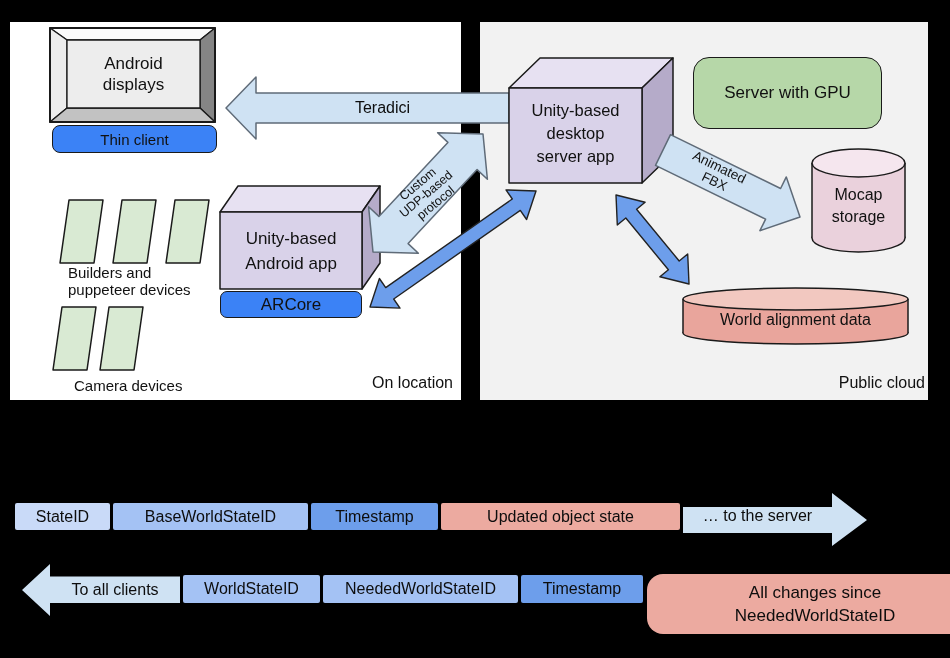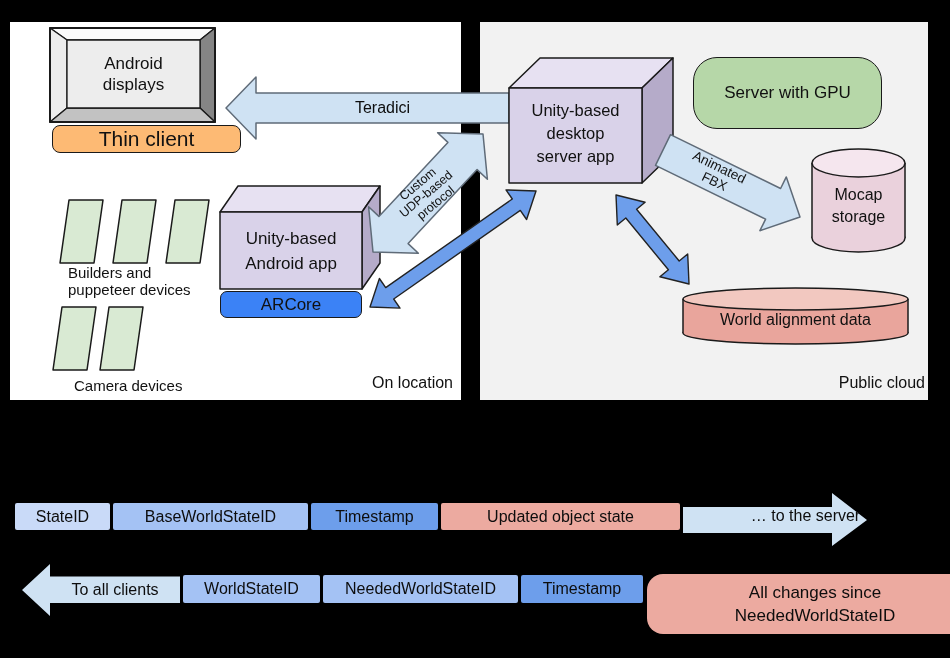--- a/index.html
+++ b/index.html
@@ -95,52 +95,52 @@
       <line x1="908" y1="299" x2="908" y2="333"></line>
       <ellipse cx="795.5" cy="299" rx="112.5" ry="11" fill="#f2c8c0"></ellipse>
     </g>
 
     <polygon points="683,507 832,507 832,493 867,520 832,546 832,533 683,533" fill="#cfe2f3"></polygon>
     <polygon points="22,590 50,564 50,576.5 180,576.5 180,603 50,603 50,616" fill="#cfe2f3"></polygon>
   </svg>
 
   <div class="lbl" style="left:60px;top:53px;width:147px;font-size:17px;line-height:21px;">Android
 displays</div>
-  <div class="box" style="left:52px;top:125px;width:189px;height:28px;background:#fdba74;border-radius:8px;font-size:21px;">
+  <div class="box" style="left:52px;top:125px;width:165px;height:28px;background:#3b82f6;border-radius:8px;font-size:15px;">
     <span>Thin client</span>
   </div>
   <div class="arrowtext" style="left:256px;top:92px;width:253px;height:31px;">
     <span>Teradici</span>
   </div>
   <div class="lbl" style="left:68px;top:264px;width:160px;font-size:15px;line-height:17px;text-align:left;">Builders and
 puppeteer devices</div>
   <div class="lbl" style="left:74px;top:377px;width:130px;font-size:15px;text-align:left;">Camera devices</div>
   <div class="lbl" style="left:333px;top:373px;width:120px;font-size:16px;text-align:right;">On location</div>
   <div class="lbl" style="left:220px;top:226px;width:142px;font-size:17px;line-height:25px;">Unity-based
 Android app</div>
   <div class="box" style="left:220px;top:291px;width:142px;height:27px;background:#3b82f6;border-radius:7px;font-size:17px;">
     <span>ARCore</span>
   </div>
 
   <div class="lbl" style="left:509px;top:99px;width:133px;font-size:16.5px;line-height:23px;">Unity-based
 desktop
 server app</div>
-  <div class="box" style="left:693px;top:57px;width:189px;height:72px;background:#b6d7a8;border-radius:24px;font-size:17px;">
+  <div class="box" style="left:693px;top:57px;width:189px;height:72px;background:#b6d7a8;border-radius:16px;font-size:17px;">
     <span>Server with GPU</span>
   </div>
   <div class="lbl" style="left:812px;top:184px;width:93px;font-size:16px;line-height:22px;">Mocap
 storage</div>
   <div class="lbl" style="left:683px;top:310px;width:225px;font-size:16px;">World alignment data</div>
   <div class="lbl" style="left:805px;top:373px;width:120px;font-size:16px;text-align:right;">Public cloud</div>
 
   <div class="chip" style="left:15px;top:503px;width:95px;height:27px;background:#c9daf8;">StateID</div>
   <div class="chip" style="left:113px;top:503px;width:195px;height:27px;background:#a4c2f4;">BaseWorldStateID</div>
   <div class="chip" style="left:311px;top:503px;width:127px;height:27px;background:#6d9eeb;">Timestamp</div>
   <div class="chip" style="left:441px;top:503px;width:239px;height:27px;background:#ecaaa0;">Updated object state</div>
-  <div class="arrowtext" style="left:683px;top:507px;width:149px;height:18px;margin-left:48px;">
+  <div class="arrowtext" style="left:683px;top:507px;width:149px;height:18px;">
     <span>… to the server</span>
   </div>
 
   <div class="arrowtext" style="left:50px;top:577px;width:130px;height:26px;">
     <span>To all clients</span>
   </div>
   <div class="chip" style="left:183px;top:575px;width:137px;height:28px;background:#a4c2f4;">WorldStateID</div>
   <div class="chip" style="left:323px;top:575px;width:195px;height:28px;background:#a4c2f4;">NeededWorldStateID</div>
   <div class="chip" style="left:521px;top:575px;width:122px;height:28px;background:#6d9eeb;">Timestamp</div>
   <div class="chip" style="left:647px;top:574px;width:336px;height:60px;background:#ecaaa0;border-radius:16px;font-size:17px;line-height:23px;">All changes since

